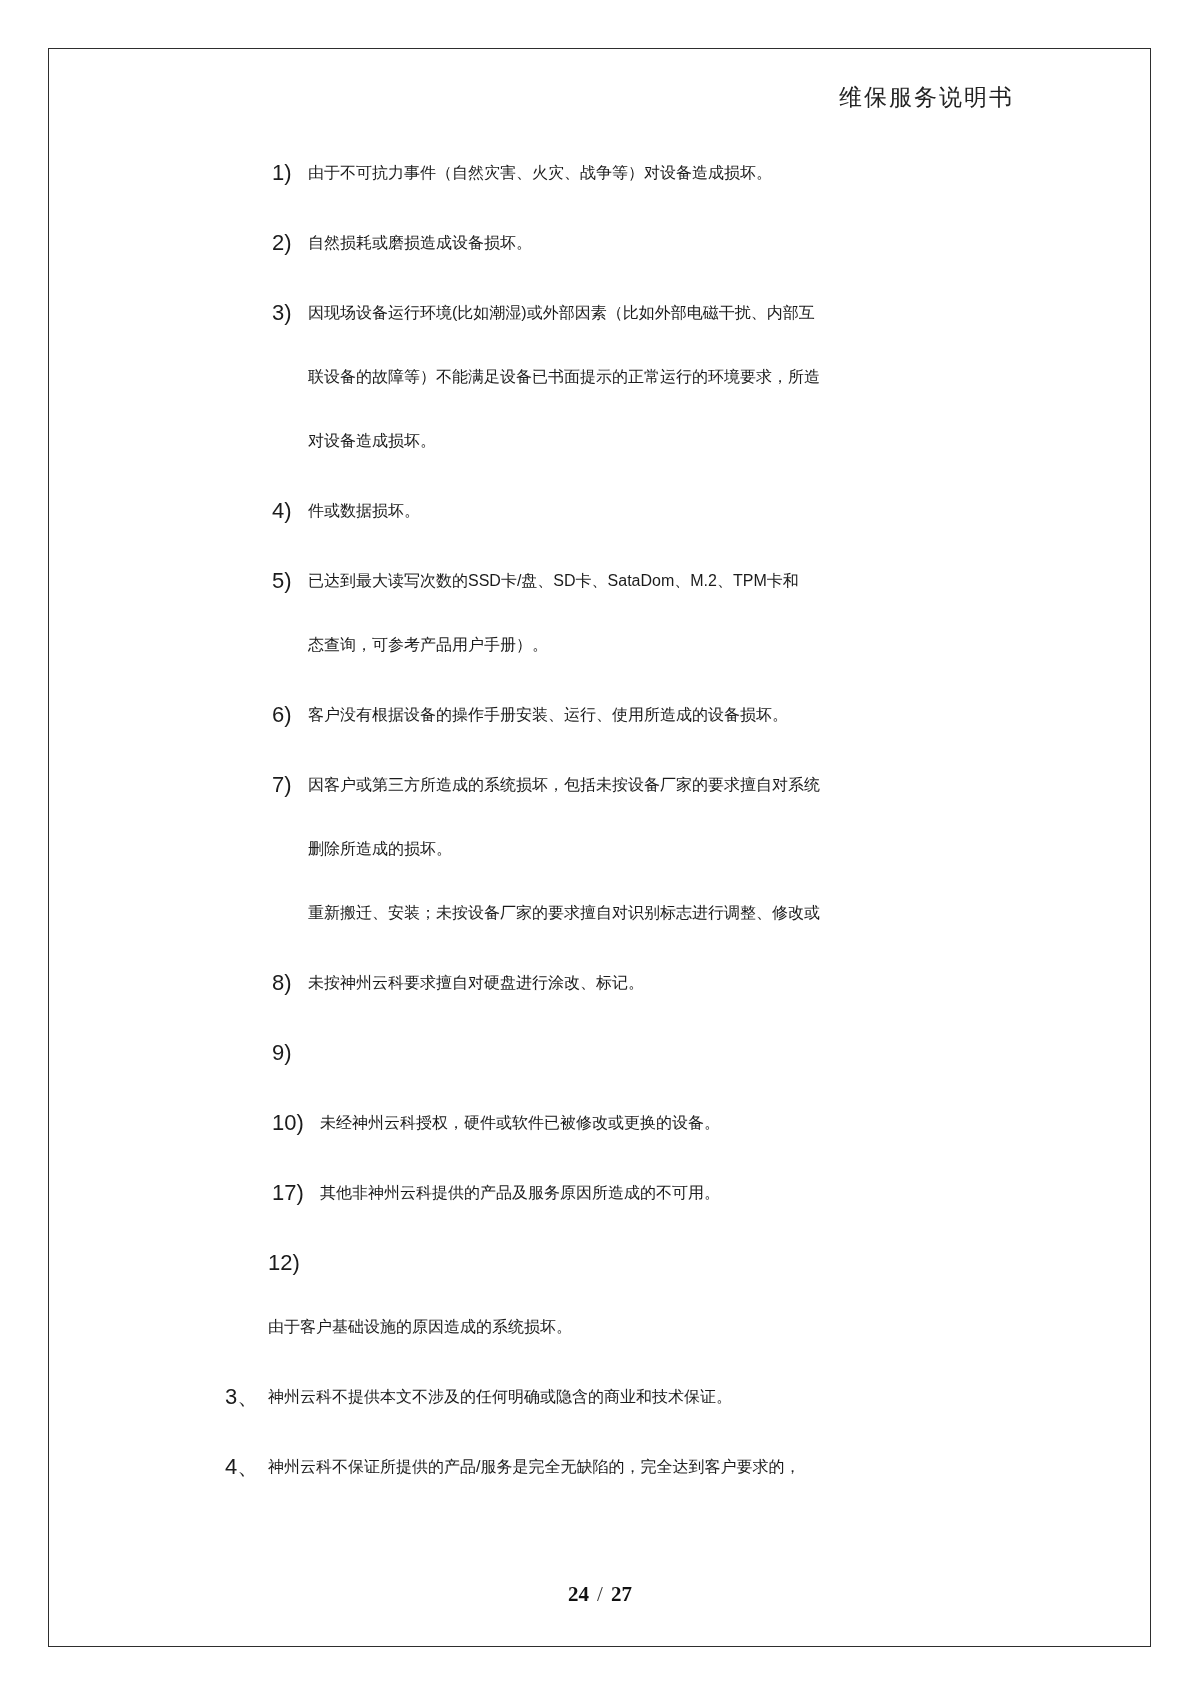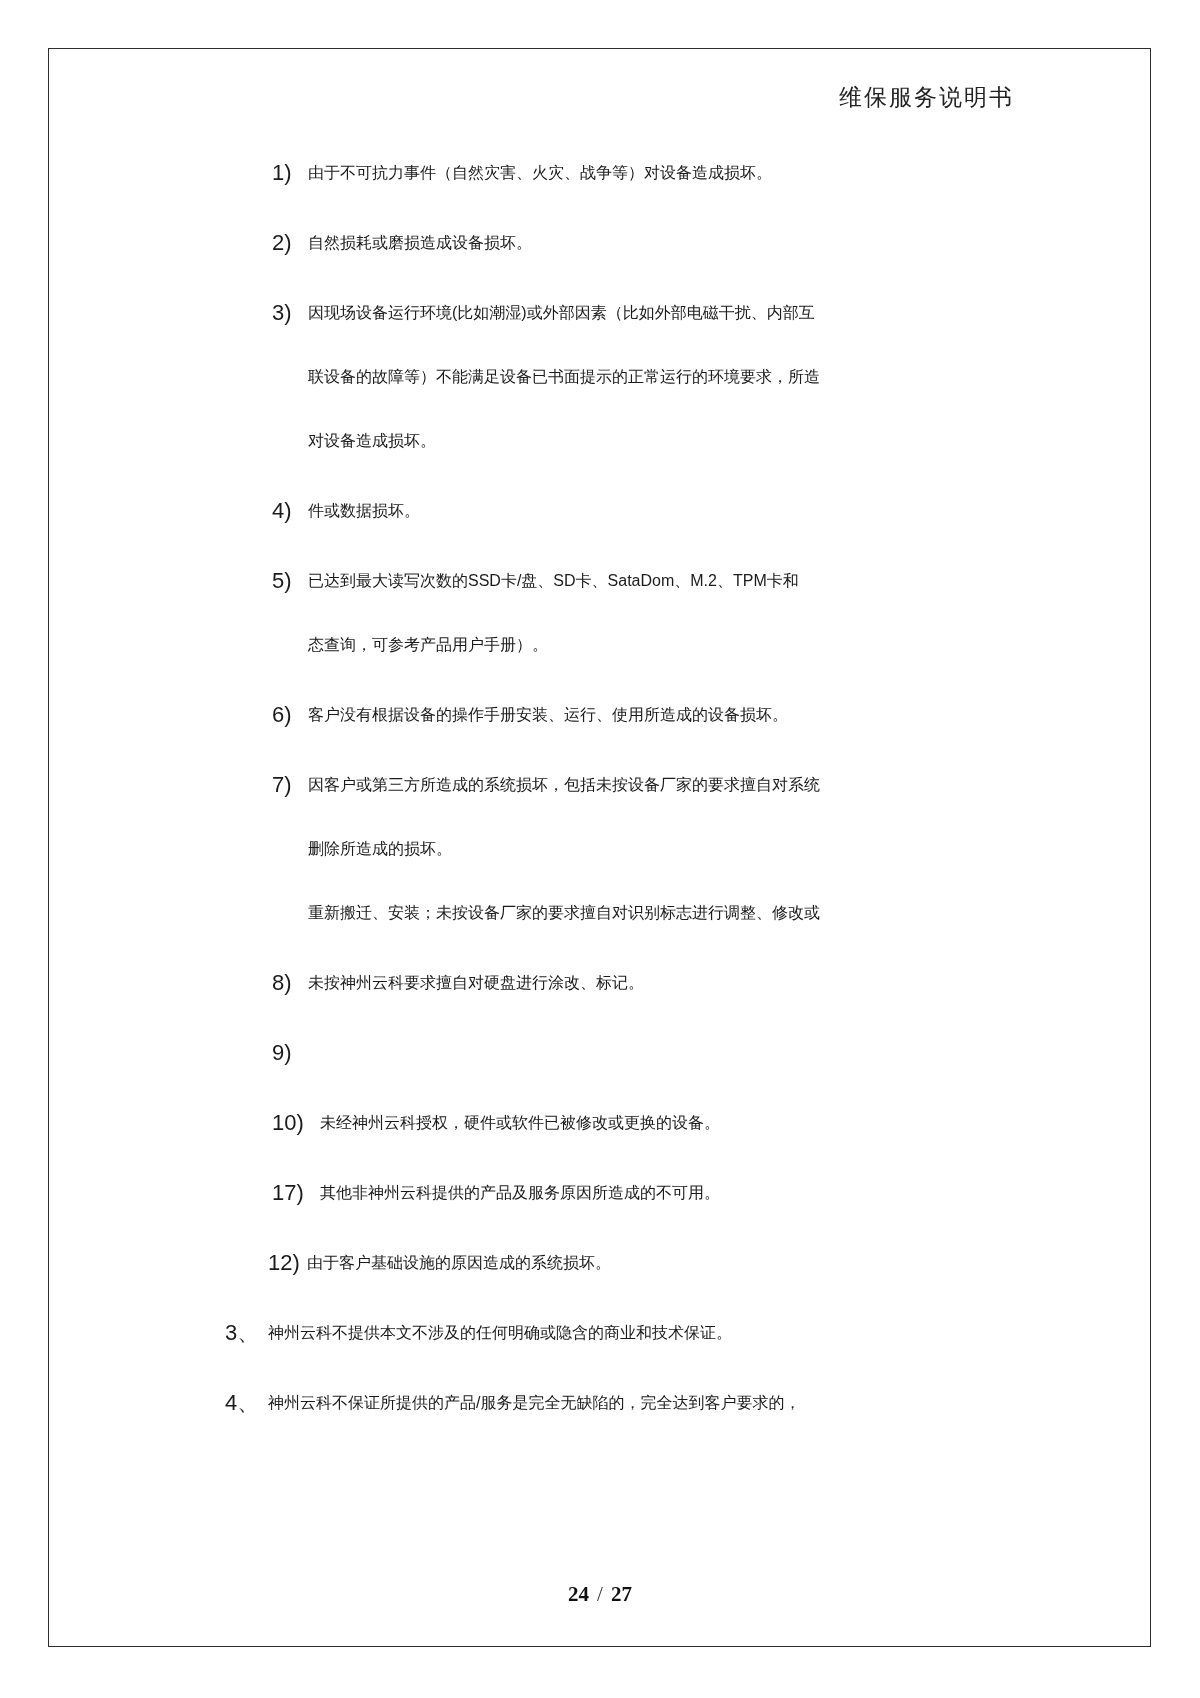--- a/index.html
+++ b/index.html
@@ -54,21 +54,21 @@
     width: 660px;
   }
   .item .line {
     font-size: 16px;
     line-height: 64px;
     white-space: nowrap;
   }
   .inner { padding-left: 272px; }
   .inner .num { width: 36px; }
   .inner.w2 .num { width: 48px; }
-  .inner.w3 { padding-left: 268px; }
+  .inner.w3 { padding-left: 268px; flex-direction: column; }
   .inner.w3 .num { width: 39px; }
   .outer { padding-left: 225px; }
   .outer .num { width: 43px; }
   .footer {
     position: absolute;
     top: 1582px;
     left: 0;
     width: 1200px;
     text-align: center;
     font-family: "Liberation Serif", serif;

